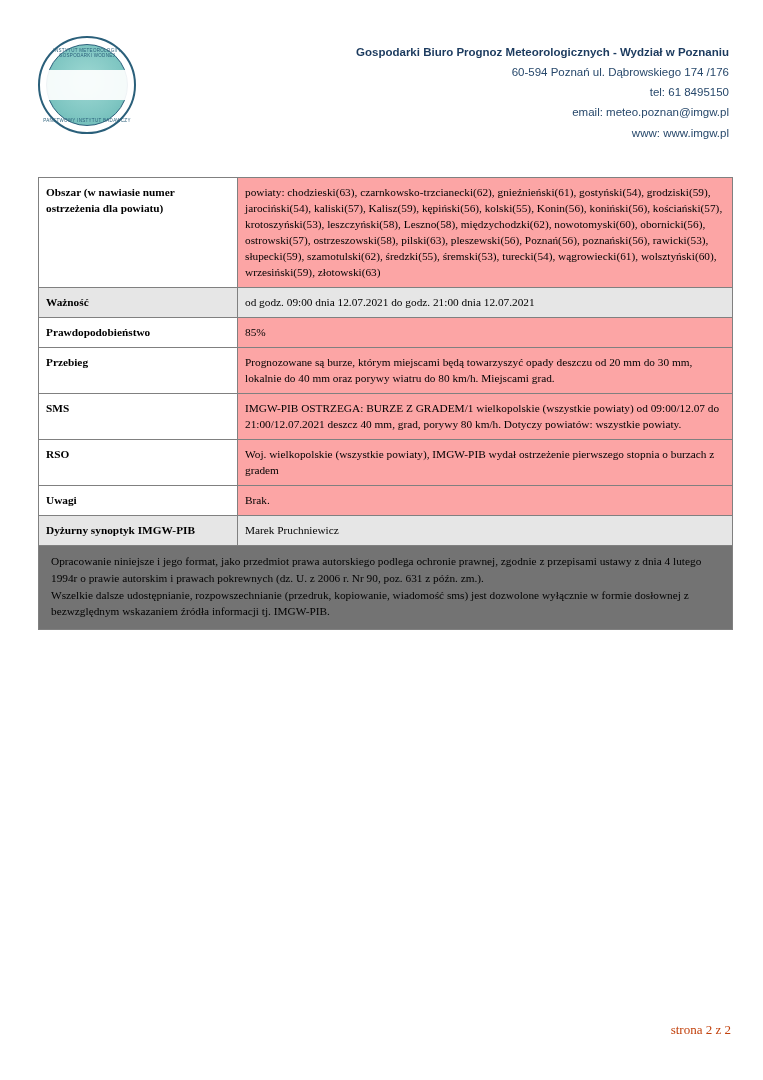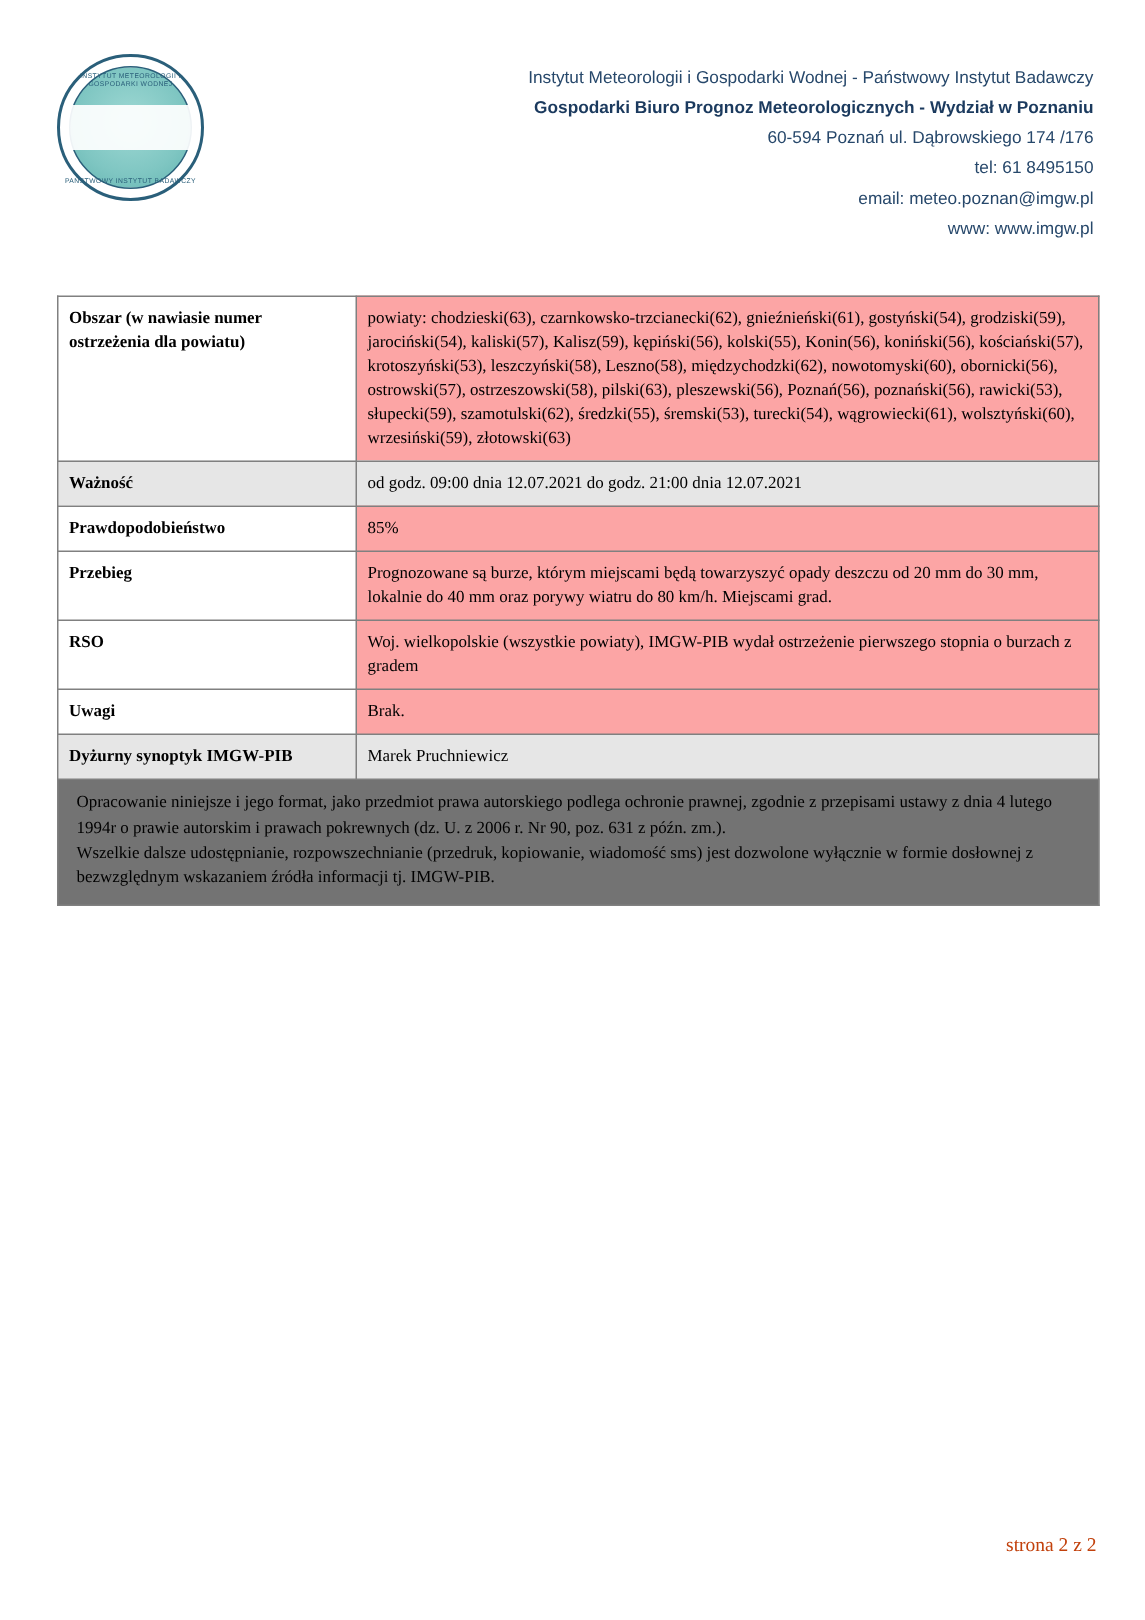--- a/index.html
+++ b/index.html
@@ -169,21 +169,20 @@
     <div class="logo-wrap">
       <div class="logo">
         <div class="ring-outer"></div>
         <div class="ring-inner"></div>
         <div class="band"></div>
         <div class="arc-top">INSTYTUT METEOROLOGII I GOSPODARKI WODNEJ</div>
         <div class="arc-bottom">PAŃSTWOWY INSTYTUT BADAWCZY</div>
       </div>
     </div>
     <div class="header-text">
-      <div class="line1">Instytut Meteorologii i Gospodarki Wodnej - Państwowy Instytut Badawczy</div>
       <div class="line2">Gospodarki Biuro Prognoz Meteorologicznych - Wydział w Poznaniu</div>
       <div class="line3">60-594 Poznań ul. Dąbrowskiego 174 /176</div>
       <div class="line4">tel: 61 8495150</div>
       <div class="line5">email: meteo.poznan@imgw.pl</div>
       <div class="line6">www: www.imgw.pl</div>
     </div>
   </div>
 
   <div class="table-wrap">
     <table class="warn">
@@ -198,20 +197,24 @@
         </tr>
         <tr>
           <td class="label">Prawdopodobieństwo</td>
           <td class="value">85%</td>
         </tr>
         <tr>
           <td class="label">Przebieg</td>
           <td class="value">Prognozowane są burze, którym miejscami będą towarzyszyć opady deszczu od 20 mm do 30 mm, lokalnie do 40 mm oraz porywy wiatru do 80 km/h. Miejscami grad.</td>
         </tr>
         <tr>
+          <td class="label">SMS</td>
+          <td class="value">IMGW-PIB OSTRZEGA: BURZE Z GRADEM/1 wielkopolskie (wszystkie powiaty) od 09:00/12.07 do 21:00/12.07.2021 deszcz 40 mm, grad, porywy 80 km/h. Dotyczy powiatów: wszystkie powiaty.</td>
+        </tr>
+        <tr>
           <td class="label">RSO</td>
           <td class="value">Woj. wielkopolskie (wszystkie powiaty), IMGW-PIB wydał ostrzeżenie pierwszego stopnia o burzach z gradem</td>
         </tr>
         <tr>
           <td class="label">Uwagi</td>
           <td class="value">Brak.</td>
         </tr>
         <tr class="shaded">
           <td class="label">Dyżurny synoptyk IMGW-PIB</td>
           <td class="value">Marek Pruchniewicz</td>

